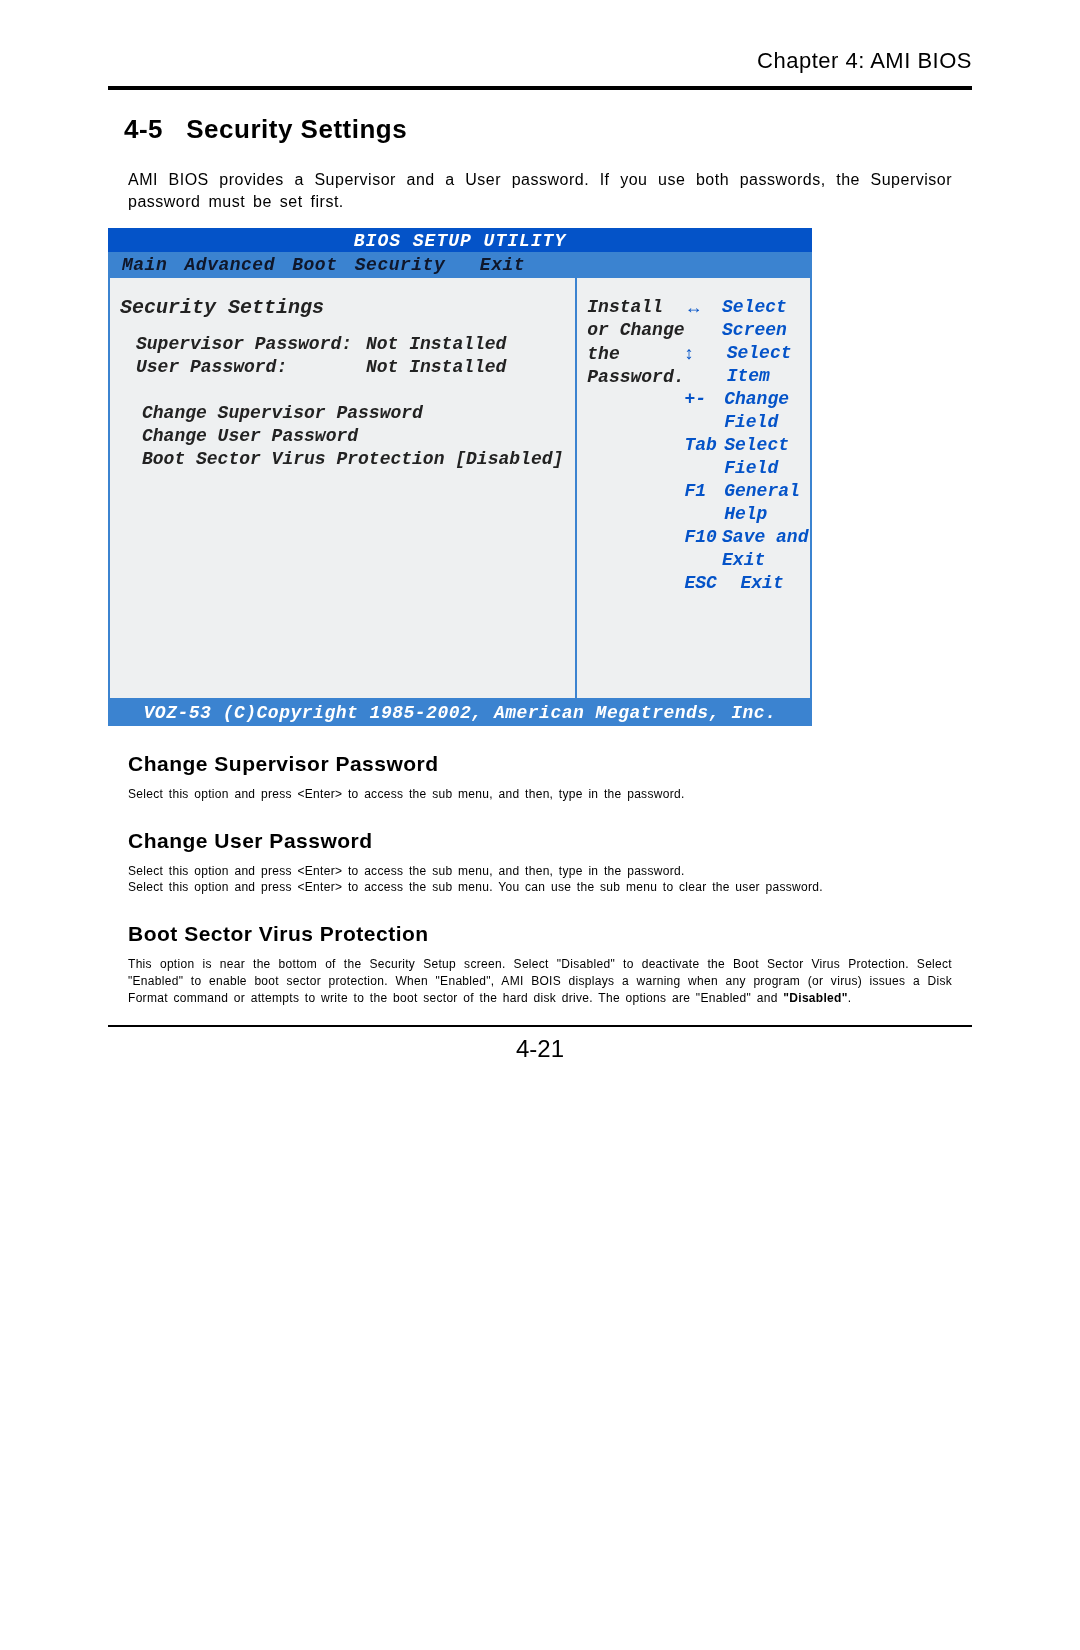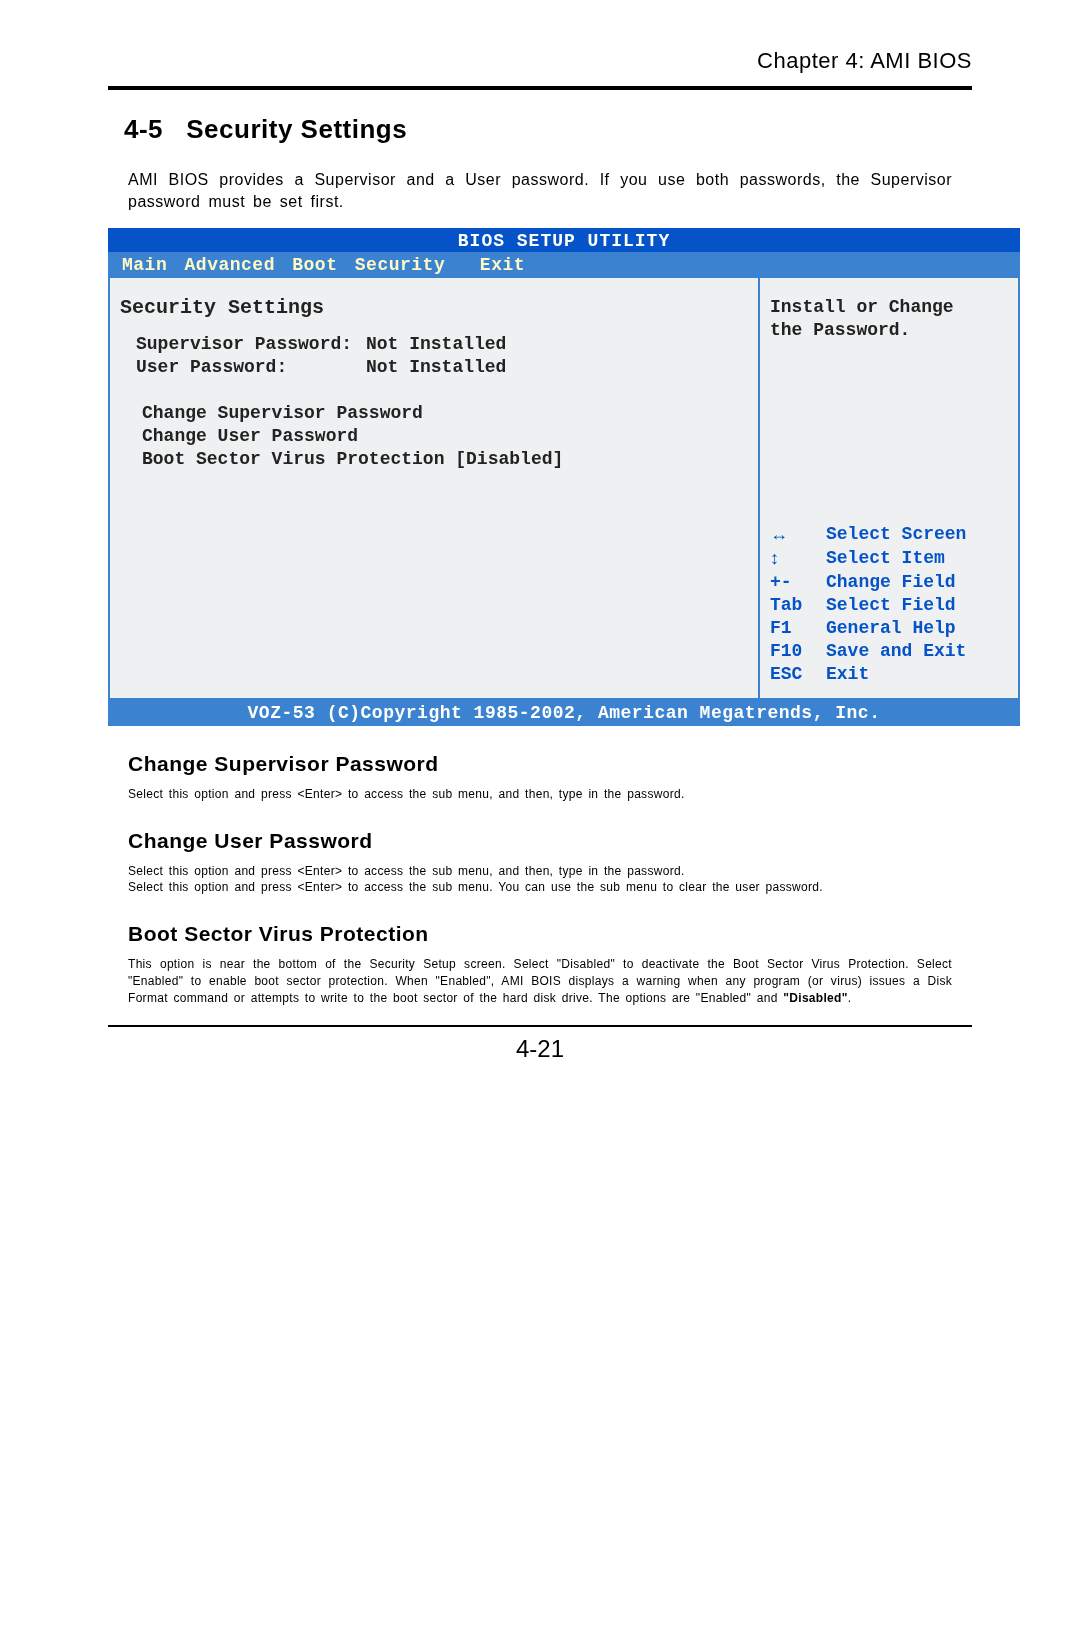--- a/index.html
+++ b/index.html
@@ -34,37 +34,38 @@
   .intro {
     font-size: 16px;
     margin: 11px 20px 14px 20px;
     text-align: justify;
     line-height: 1.4;
     letter-spacing: 0.5px;
     word-spacing: 3px;
   }
   
   .bios-box {
-    width: 912px;
+    width: 704px;
     margin-left: 0;
     font-family: "Courier New", monospace;
     font-size: 18px;
     font-weight: bold;
     color: #222;
+    font-style: italic;
   }
   .bios-title {
     background: #0453c8;
     color: #fff;
     text-align: center;
     padding: 3px 0 1px 0;
     letter-spacing: 1px;
   }
   .bios-menu {
     background: #3b83d0;
-    color: #fef9c3;
+    color: #0f172a;
     padding: 3px 31px 3px 14px;
     letter-spacing: 0.5px;
     word-spacing: 6px;
   }
   .bios-body {
     display: flex;
     border: 2px solid #3b83d0;
     border-top: none;
     background: #eef0f1;
   }
@@ -88,21 +89,21 @@
   .bios-left .item {
     margin-left: 22px;
     line-height: 1.3;
     white-space: pre;
   }
   .spacer { height: 22px; }
   .bios-right {
     width: 258px;
     padding: 18px 26px 12px 10px;
     display: flex;
-    flex-direction: column;
+    flex-direction: row;
     justify-content: space-between;
   }
   .help-text { line-height: 1.3; }
   .nav-keys {
     color: #0453c8;
     font-weight: bold;
   }
   .nav-row {
     display: flex;
     line-height: 1.28;

